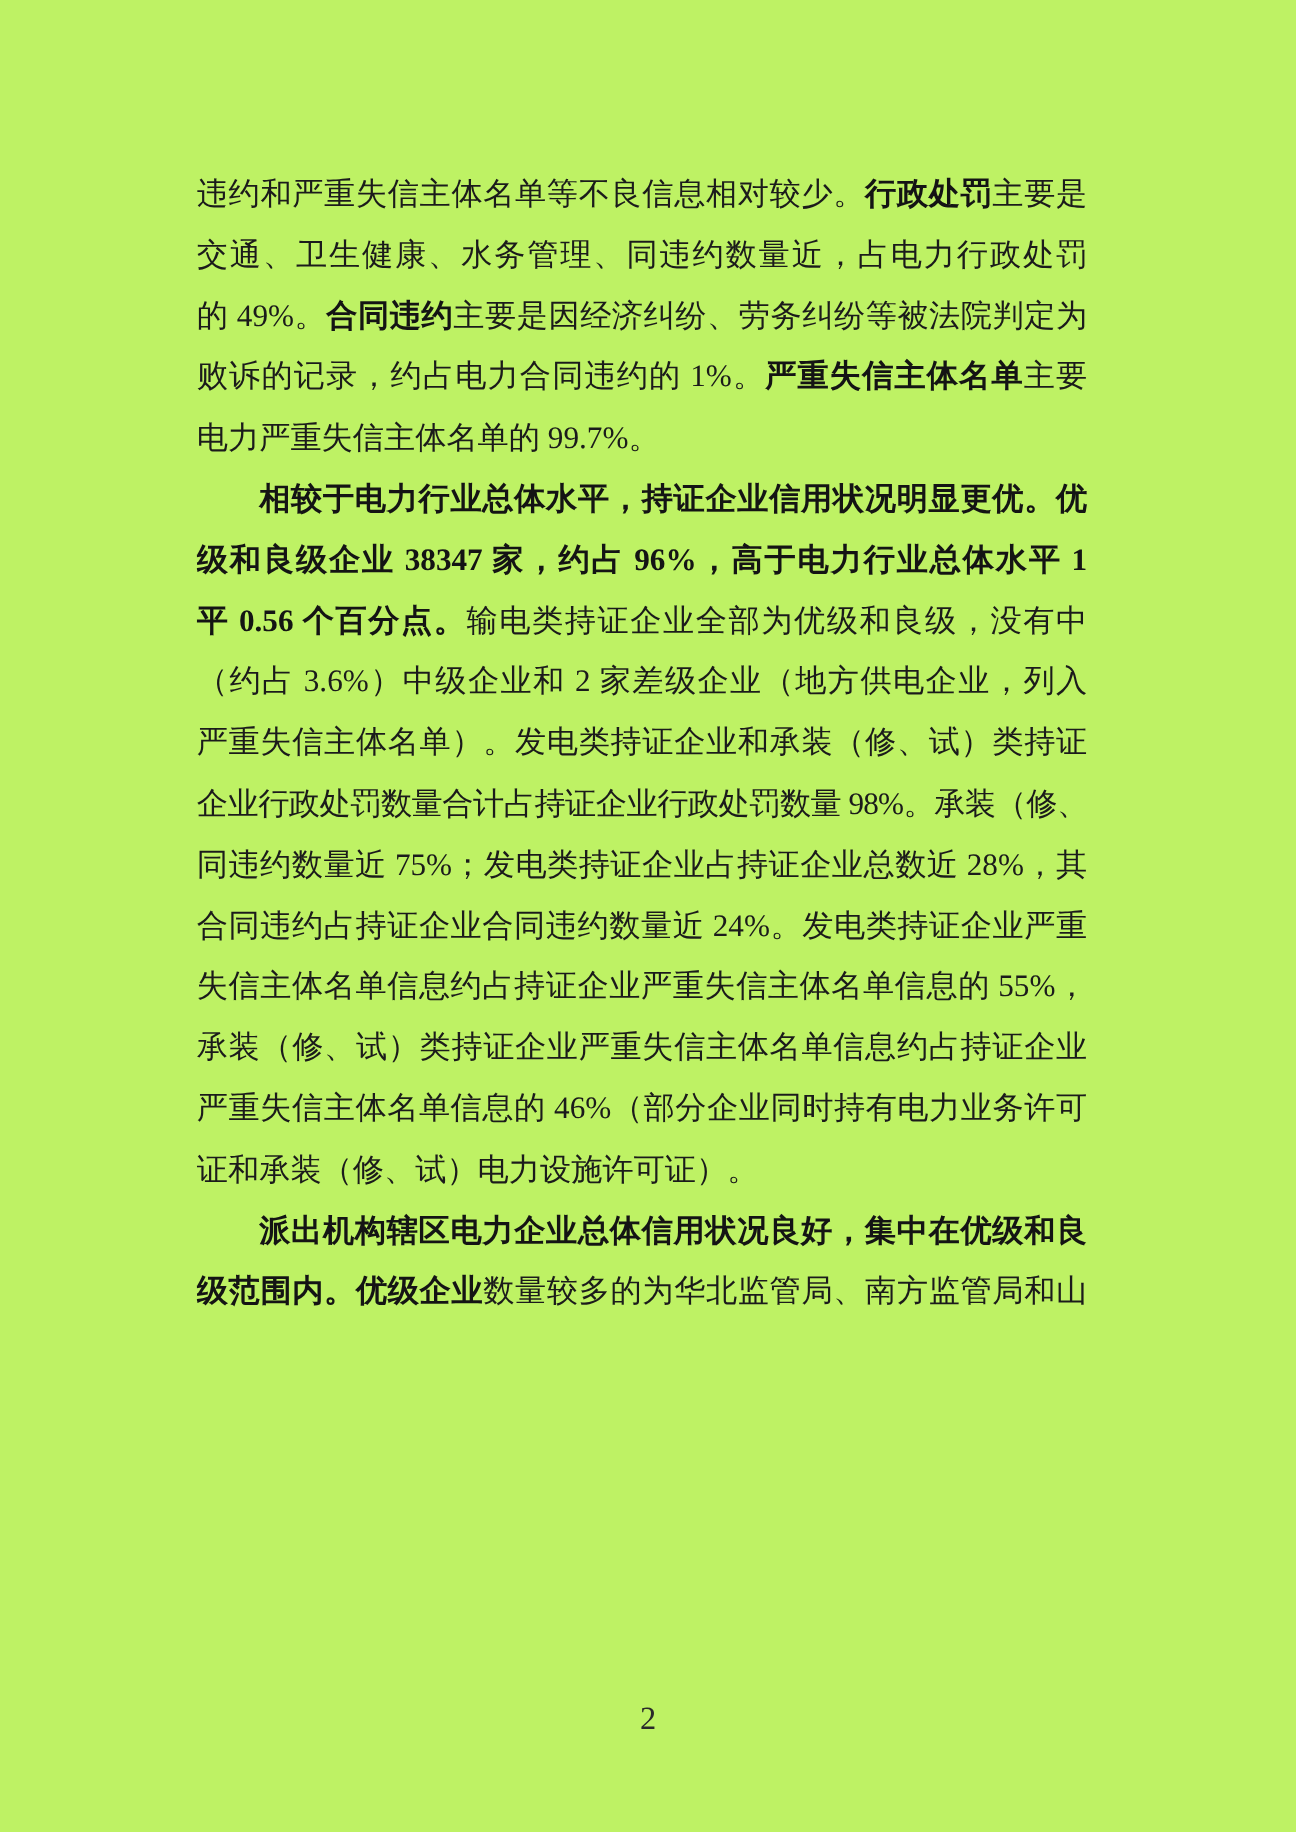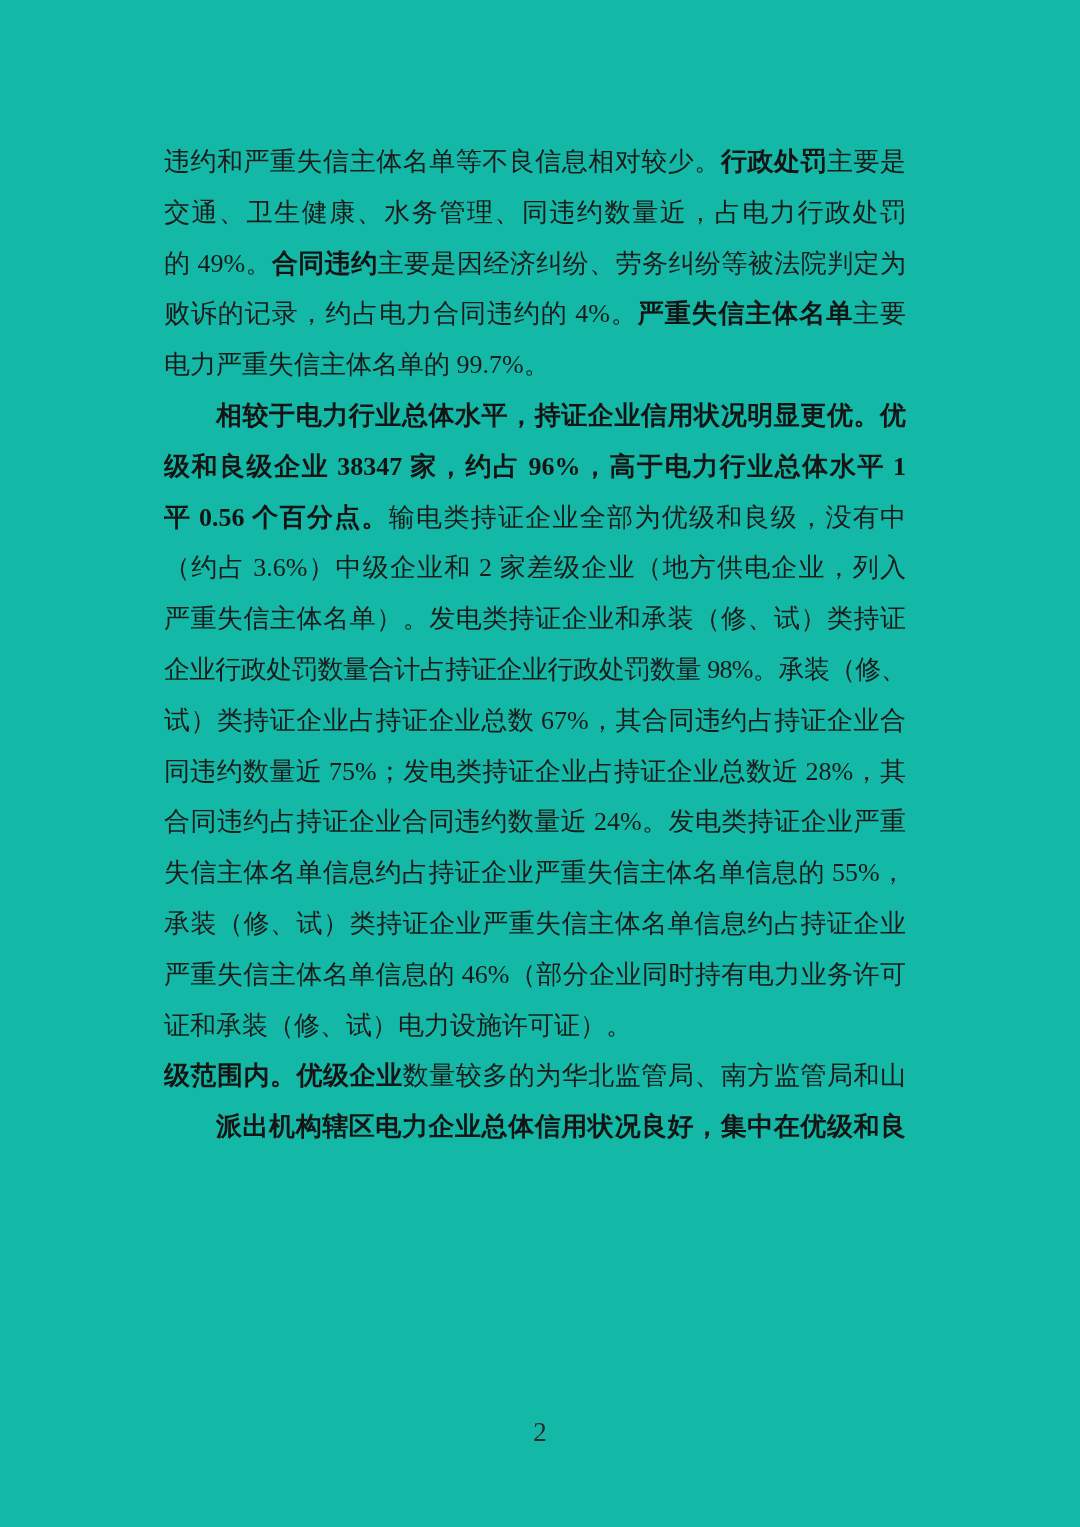--- a/index.html
+++ b/index.html
@@ -4,21 +4,21 @@
 <style>
   html, body {
     margin: 0;
     padding: 0;
     background: #ffffff;
   }
   .page {
     position: relative;
     width: 1080px;
     height: 1527px;
-    background: #14b8a6;
+    background: #bef264;
     font-family: "Liberation Serif", "DejaVu Serif", serif;
     color: #1b1b1b;
     overflow: hidden;
   }
   .doc-body {
     position: absolute;
     left: 164px;
     top: 137px;
     width: 742px;
     font-size: 26px;
@@ -51,34 +51,33 @@
   }
 </style>
 </head>
 <body>
 
 <div class="page">
   <div class="doc-body" id="doc-body">
       <div class="line"><span class="seg">违约和严重失信主体名单等不良信息相对较少。</span><span class="seg b">行政处罚</span><span class="seg">主要是</span></div>
       <div class="line"><span class="seg">交通、卫生健康、水务管理、同违约数量近，占电力行政处罚</span></div>
       <div class="line"><span class="seg">的 49%。</span><span class="seg b">合同违约</span><span class="seg">主要是因经济纠纷、劳务纠纷等被法院判定为</span></div>
-      <div class="line"><span class="seg">败诉的记录，约占电力合同违约的 4%。</span><span class="seg b">严重失信主体名单</span><span class="seg">主要</span></div>
+      <div class="line"><span class="seg">败诉的记录，约占电力合同违约的 1%。</span><span class="seg b">严重失信主体名单</span><span class="seg">主要</span></div>
       <div class="line pend"><span class="seg">电力严重失信主体名单的 99.7%。</span></div>
       <div class="line indent"><span class="seg b">相较于电力行业总体水平，持证企业信用状况明显更优。优</span></div>
       <div class="line"><span class="seg b">级和良级企业 38347 家，约占 96%，高于电力行业总体水平 1</span></div>
       <div class="line"><span class="seg b">平 0.56 个百分点。</span><span class="seg">输电类持证企业全部为优级和良级，没有中</span></div>
       <div class="line"><span class="seg">（约占 3.6%）中级企业和 2 家差级企业（地方供电企业，列入</span></div>
       <div class="line"><span class="seg">严重失信主体名单）。发电类持证企业和承装（修、试）类持证</span></div>
       <div class="line" style="letter-spacing: -0.75px;"><span class="seg">企业行政处罚数量合计占持证企业行政处罚数量 98%。承装（修、</span></div>
-      <div class="line"><span class="seg">试）类持证企业占持证企业总数 67%，其合同违约占持证企业合</span></div>
       <div class="line"><span class="seg">同违约数量近 75%；发电类持证企业占持证企业总数近 28%，其</span></div>
       <div class="line"><span class="seg">合同违约占持证企业合同违约数量近 24%。发电类持证企业严重</span></div>
       <div class="line"><span class="seg">失信主体名单信息约占持证企业严重失信主体名单信息的 55%，</span></div>
       <div class="line"><span class="seg">承装（修、试）类持证企业严重失信主体名单信息约占持证企业</span></div>
       <div class="line"><span class="seg">严重失信主体名单信息的 46%（部分企业同时持有电力业务许可</span></div>
       <div class="line pend"><span class="seg">证和承装（修、试）电力设施许可证）。</span></div>
+      <div class="line indent"><span class="seg b">派出机构辖区电力企业总体信用状况良好，集中在优级和良</span></div>
       <div class="line"><span class="seg b">级范围内。优级企业</span><span class="seg">数量较多的为华北监管局、南方监管局和山</span></div>
-      <div class="line indent"><span class="seg b">派出机构辖区电力企业总体信用状况良好，集中在优级和良</span></div>
     </div>
   <div class="page-footer">
     <span>2</span>
   </div>
 </div>
 
 </body></html>

